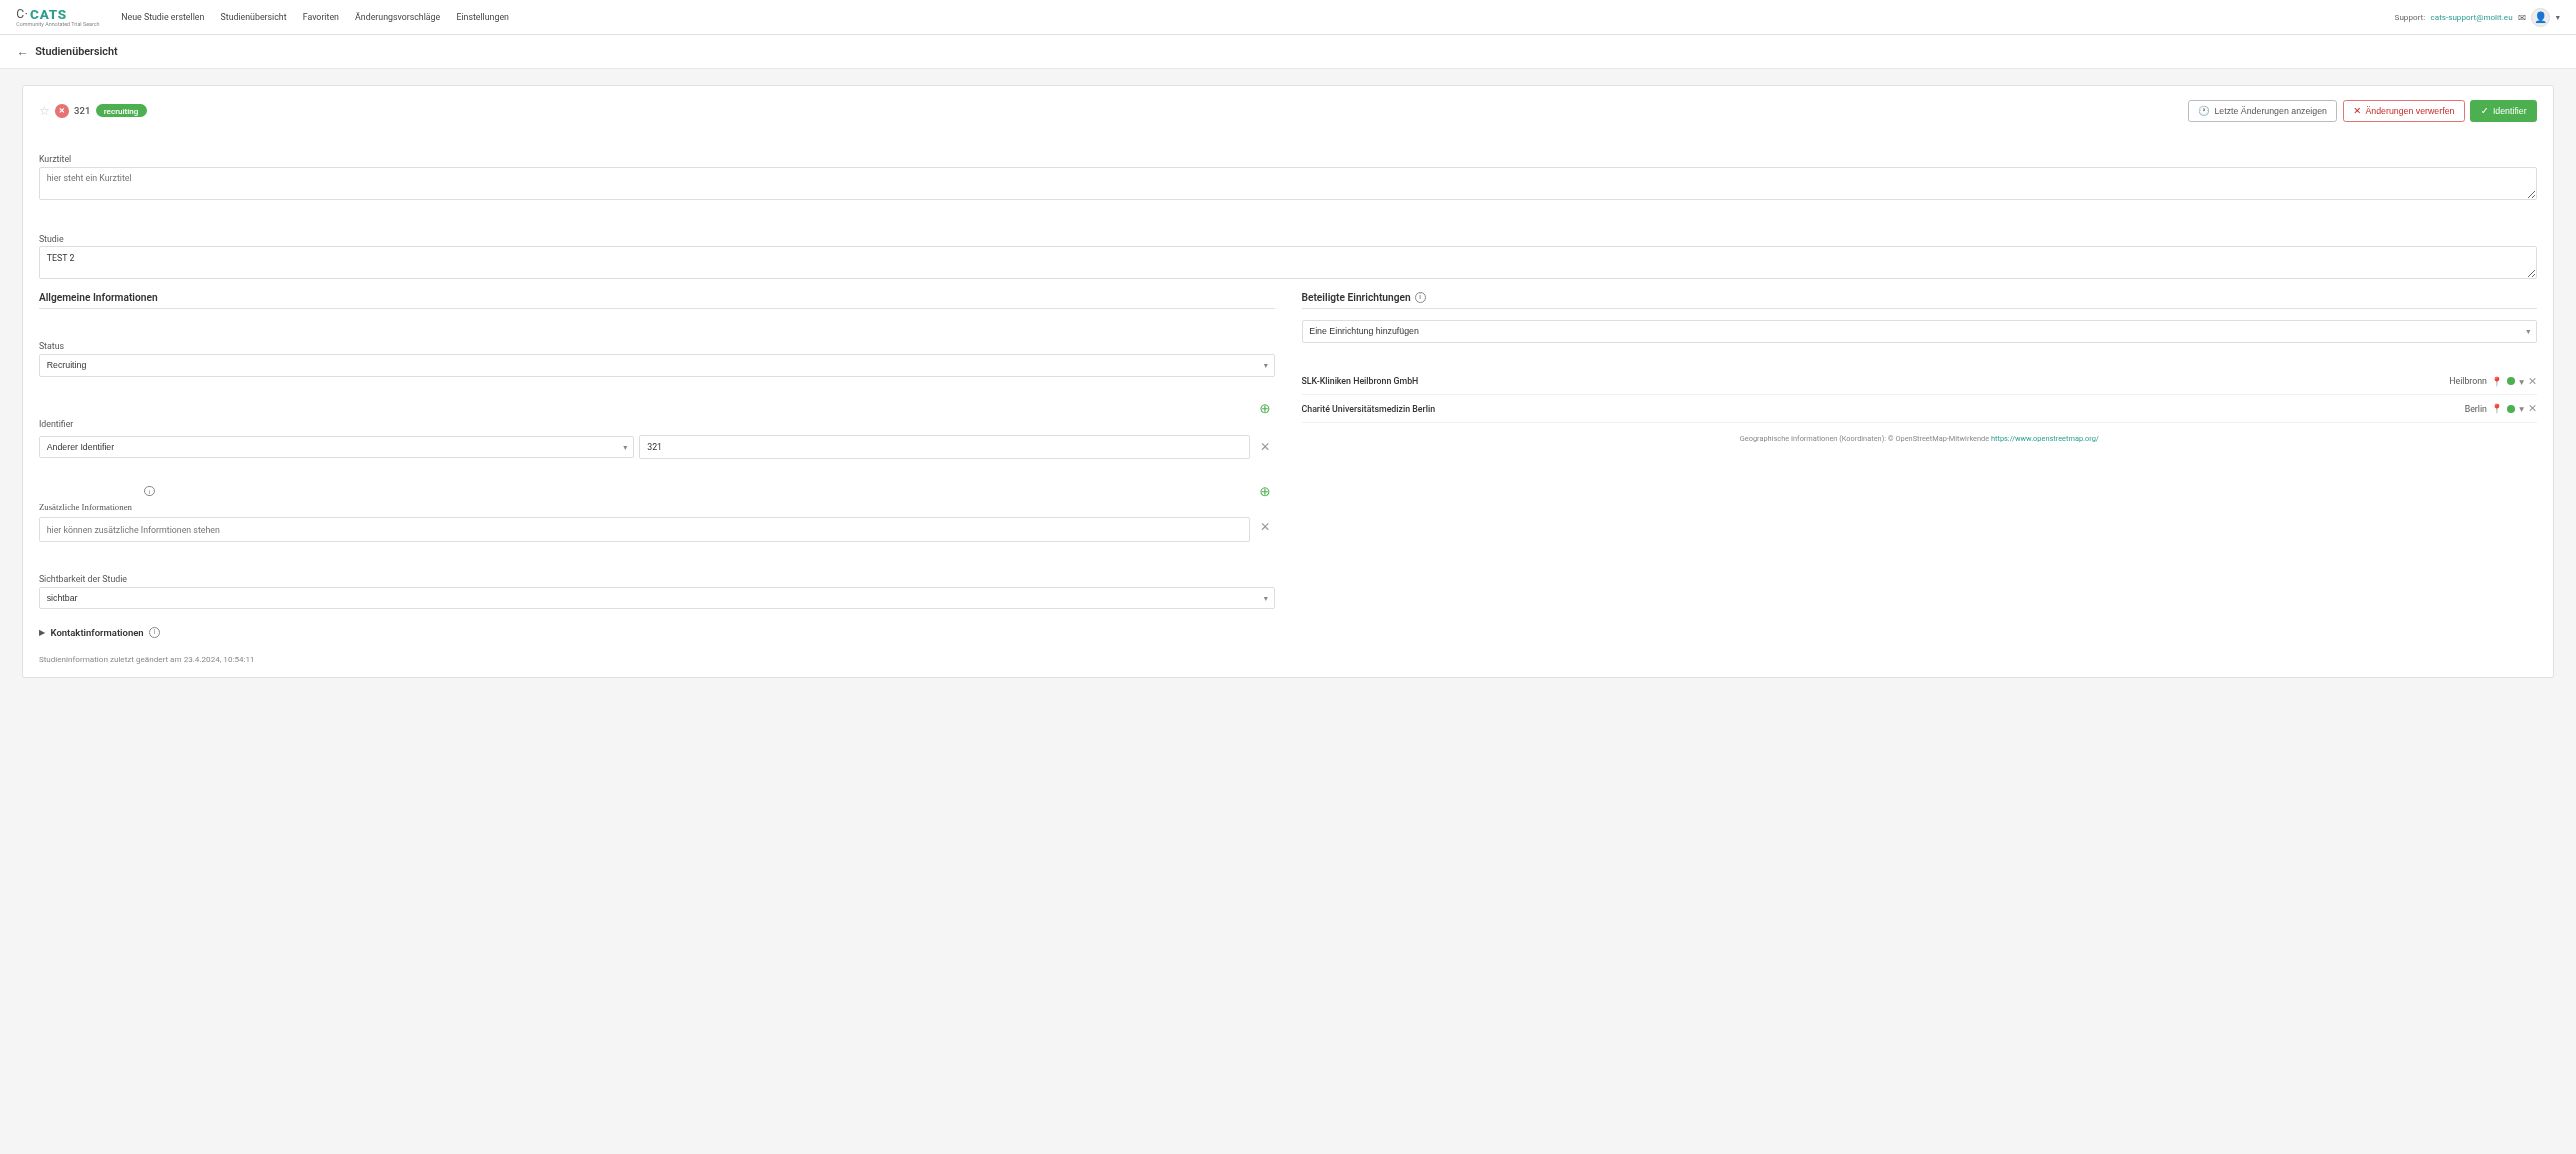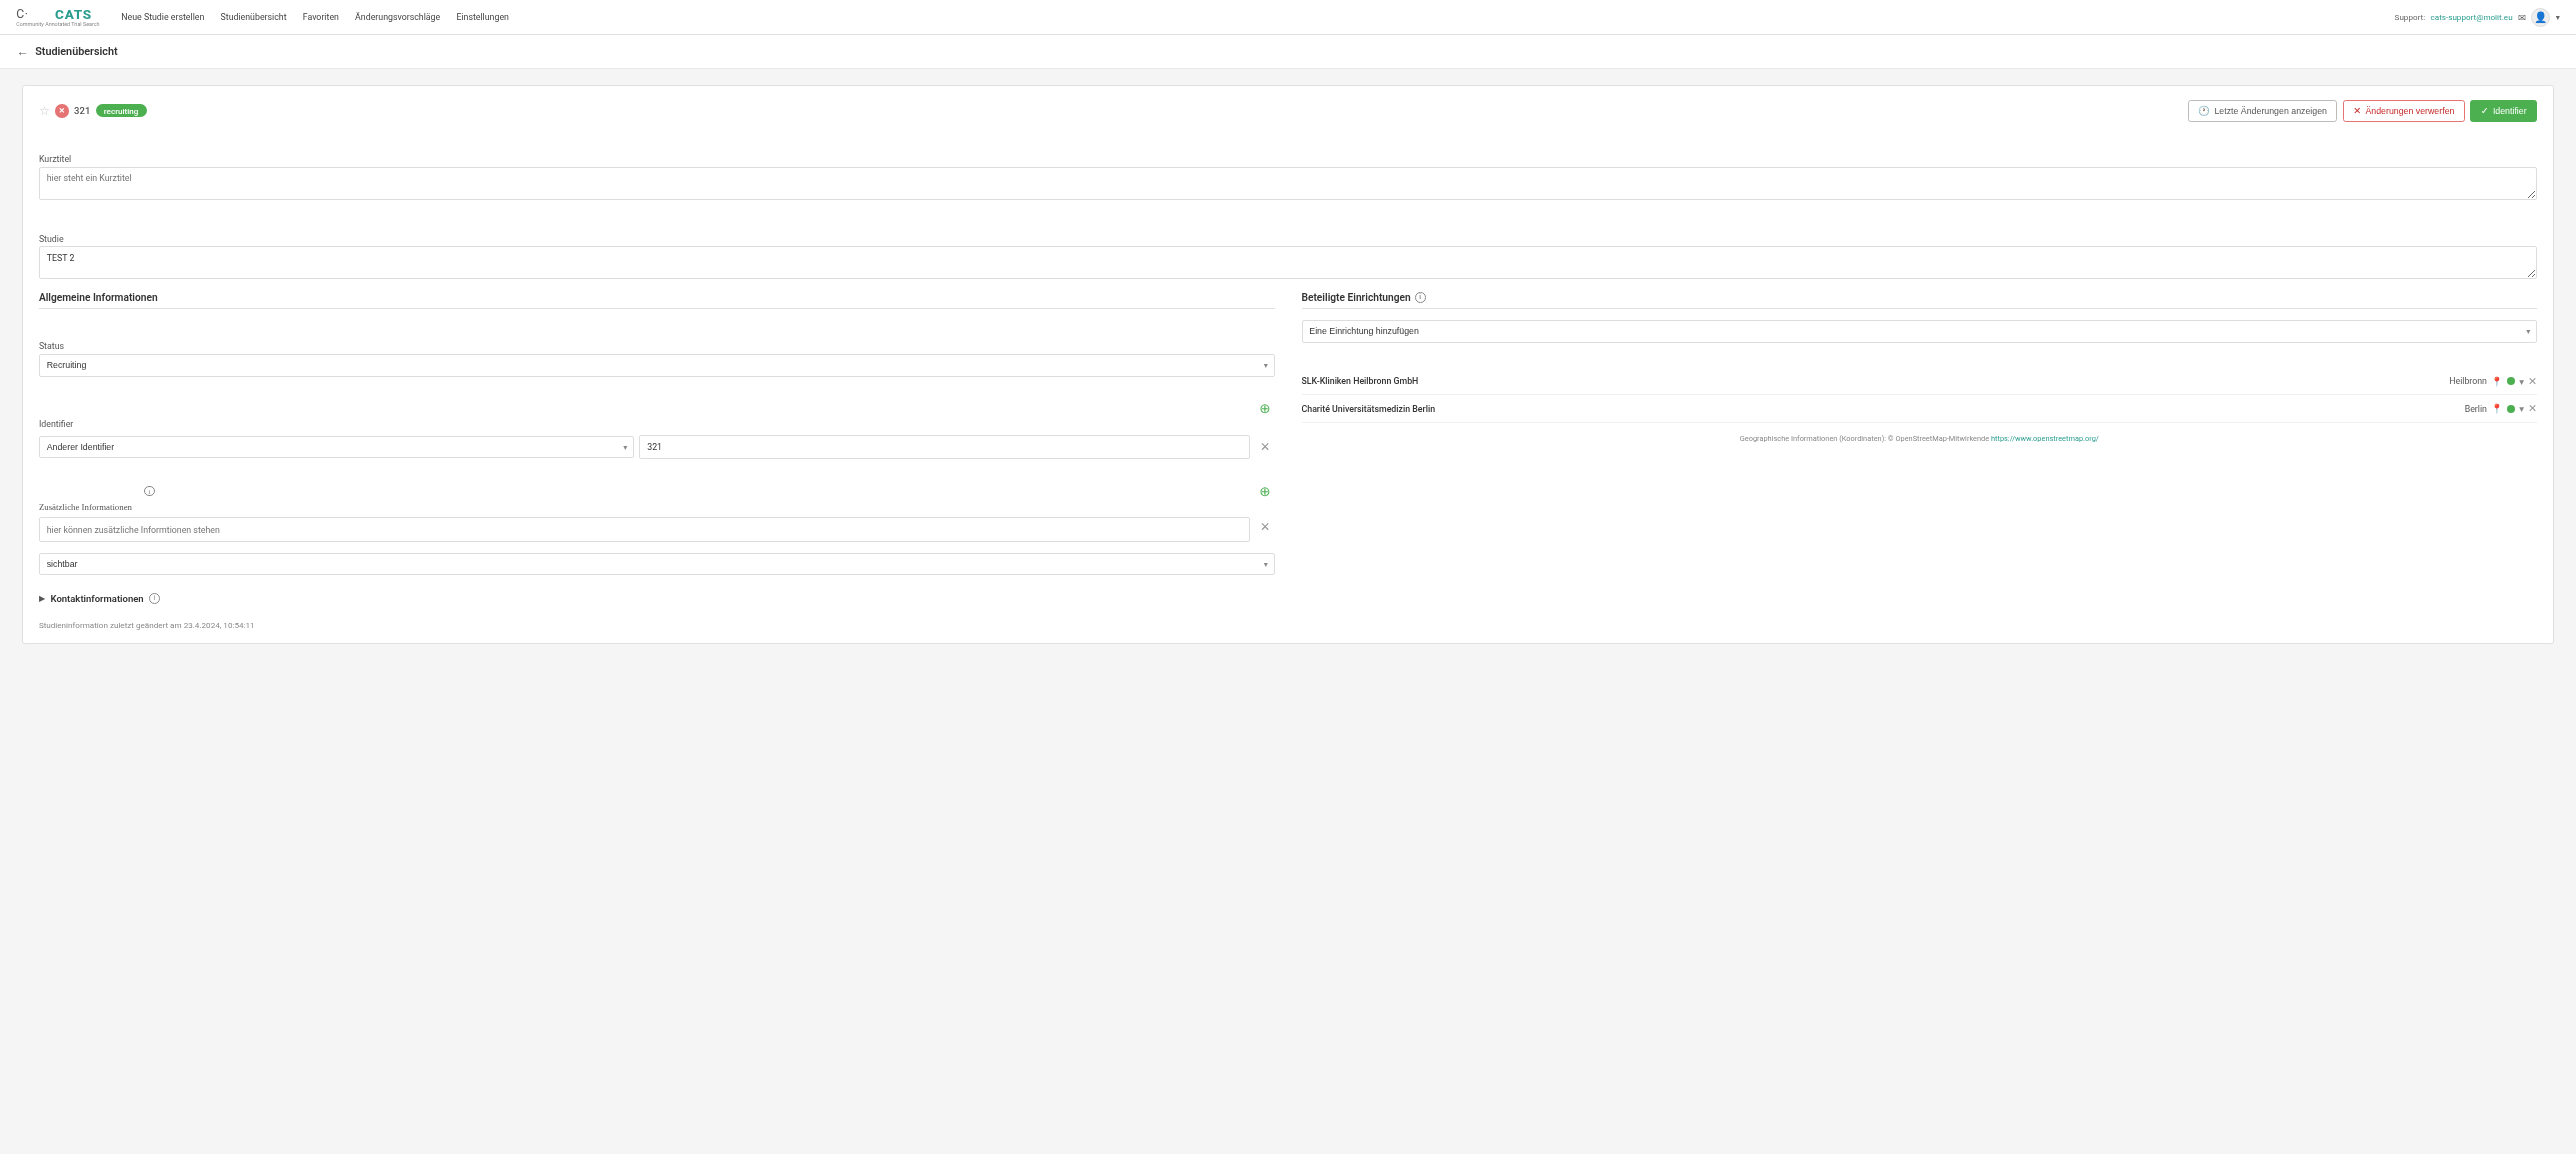--- a/index.html
+++ b/index.html
@@ -215,21 +215,21 @@
     @keyframes blink { 50% { opacity: 0; } }
   </style>
 </head>
 <body>
 
 <nav class="navbar">
   <div class="navbar-logo">
     <div class="logo-wrap">
       <div class="logo-top">
         <span style="font-size:12.2px; color:#555; font-weight:400;">C·</span>
-        <span style="font-size:13.5px; color:#2a9d8f; font-weight:800;margin-left:25px;">CATS</span>
+        <span style="font-size:13.5px; color:#2a9d8f; font-weight:800;">CATS</span>
       </div>
       <span class="navbar-logo-sub">Community Annotated Trial Search</span>
     </div>
   </div>
 
   <div class="nav-links">
     <a class="nav-link">Neue Studie erstellen</a>
     <a class="nav-link">Studienübersicht</a>
     <a class="nav-link">Favoriten</a>
     <a class="nav-link">Änderungsvorschläge</a>
@@ -334,20 +334,21 @@
             </div>
             <button class="icon-btn icon-btn-green" style="font-size:13.5px;">⊕</button>
           </div>
           <div class="additional-info-row">
             <input type="text" placeholder="hier können zusätzliche Informtionen stehen" style="flex: 1 1 0%; height: 24.4px;">
             <button class="icon-btn icon-btn-gray" style="font-size:12.2px;">✕</button>
           </div>
         </div>
 
         <div class="form-field">
+          <label class="form-label">Sichtbarkeit der Studie</label>
           <div class="select-wrap">
             <select>
               <option>sichtbar</option>
               <option>unsichtbar</option>
             </select>
             <span class="select-arrow">▾</span>
           </div>
         </div>
 
         <div class="collapsible-header">

